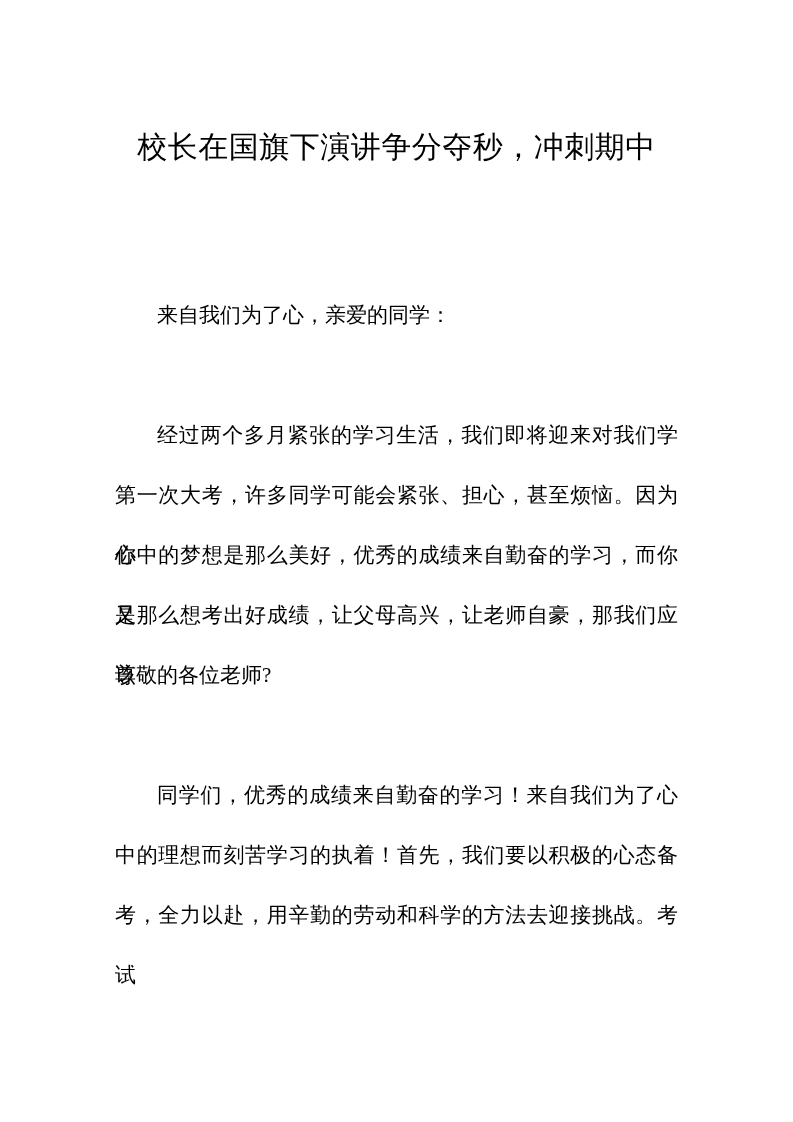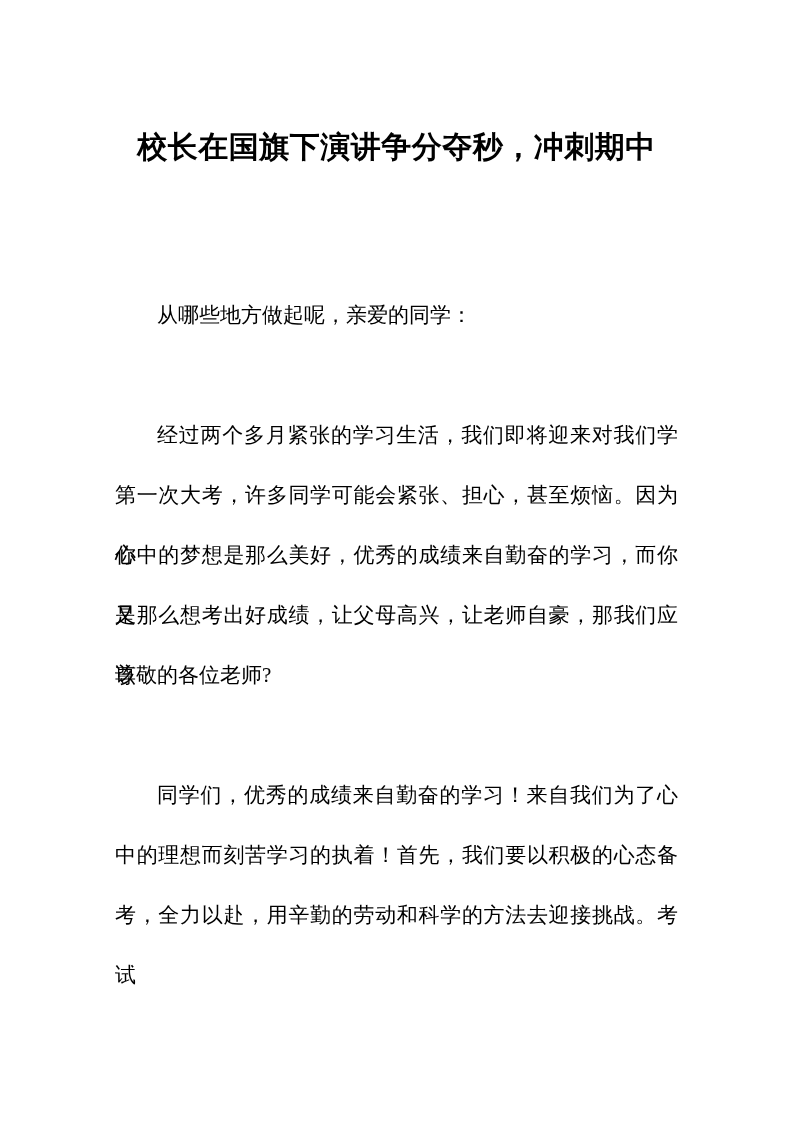--- a/index.html
+++ b/index.html
@@ -19,21 +19,21 @@
     }
     .content {
       padding: 0 115px;
     }
     .title {
       margin: 117px 0 108px 0;
       height: 60px;
       line-height: 60px;
       text-align: center;
       font-size: 30px;
-      font-weight: bold;
+      font-weight: normal;
       letter-spacing: 0.5px;
       white-space: nowrap;
     }
     .para {
       margin: 0;
     }
     .para + .para {
       margin-top: 60px;
       font-family: Liberation Serif, serif;
     }
@@ -54,21 +54,21 @@
   </style>
 </head>
 <body>
 
 <div class="page">
   <div class="content">
 
     <h1 class="title">校长在国旗下演讲争分夺秒，冲刺期中</h1>
 
     <div class="para">
-      <div class="line indent">从哪些地方做起呢，亲爱的同学：</div>
+      <div class="line indent">来自我们为了心，亲爱的同学：</div>
     </div>
 
     <div class="para">
       <div class="line indent just">经过两个多月紧张的学习生活，我们即将迎来对我们学</div>
       <div class="line just">第一次大考，许多同学可能会紧张、担心，甚至烦恼。因为你</div>
       <div class="line just">心中的梦想是那么美好，优秀的成绩来自勤奋的学习，而你又</div>
       <div class="line just">是那么想考出好成绩，让父母高兴，让老师自豪，那我们应该</div>
       <div class="line">尊敬的各位老师?</div>
     </div>
 

